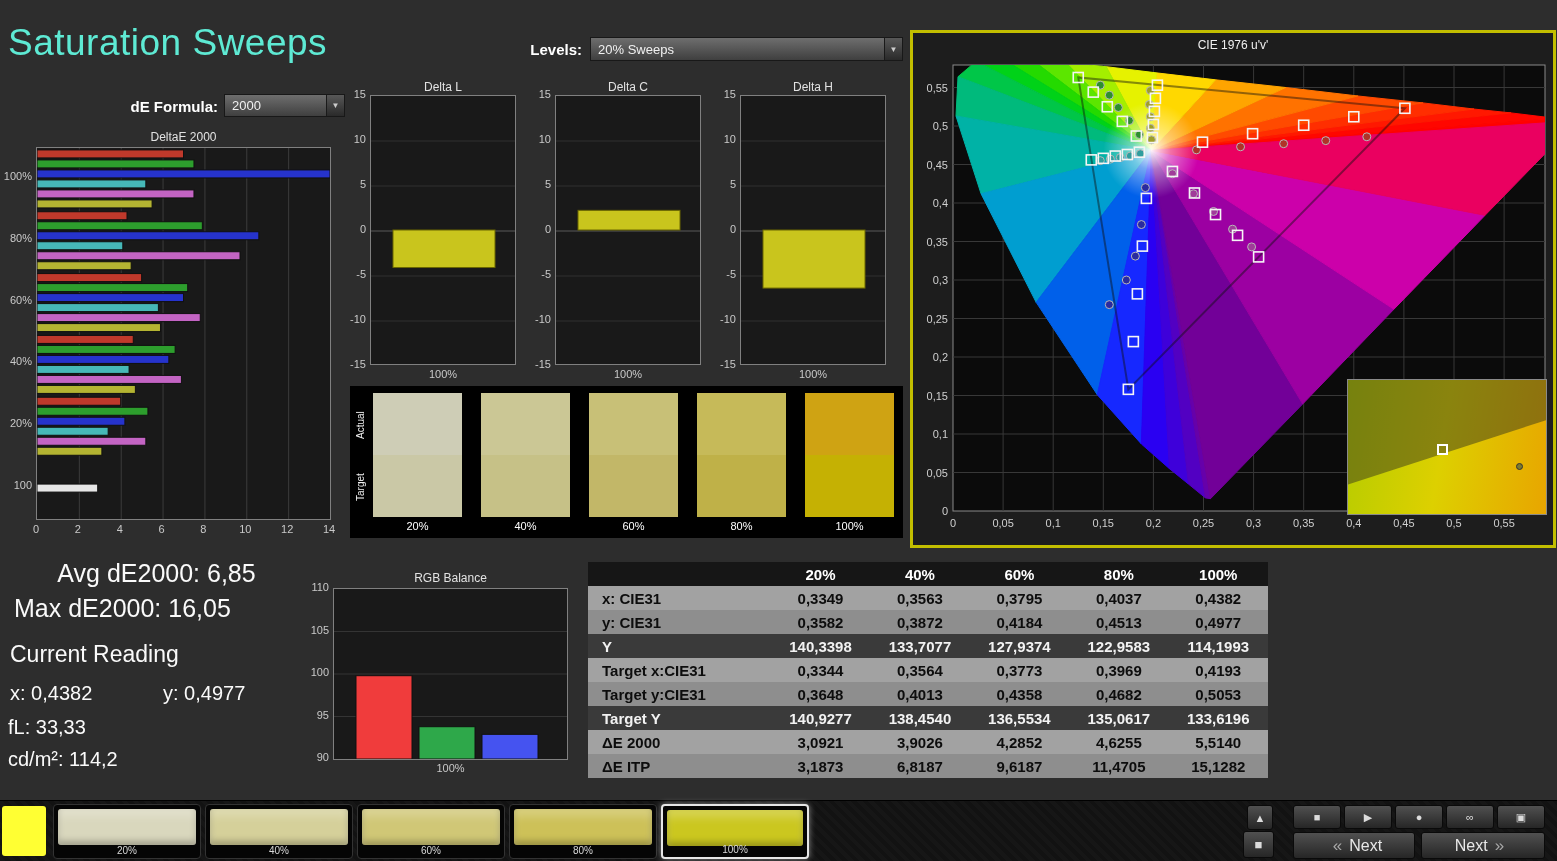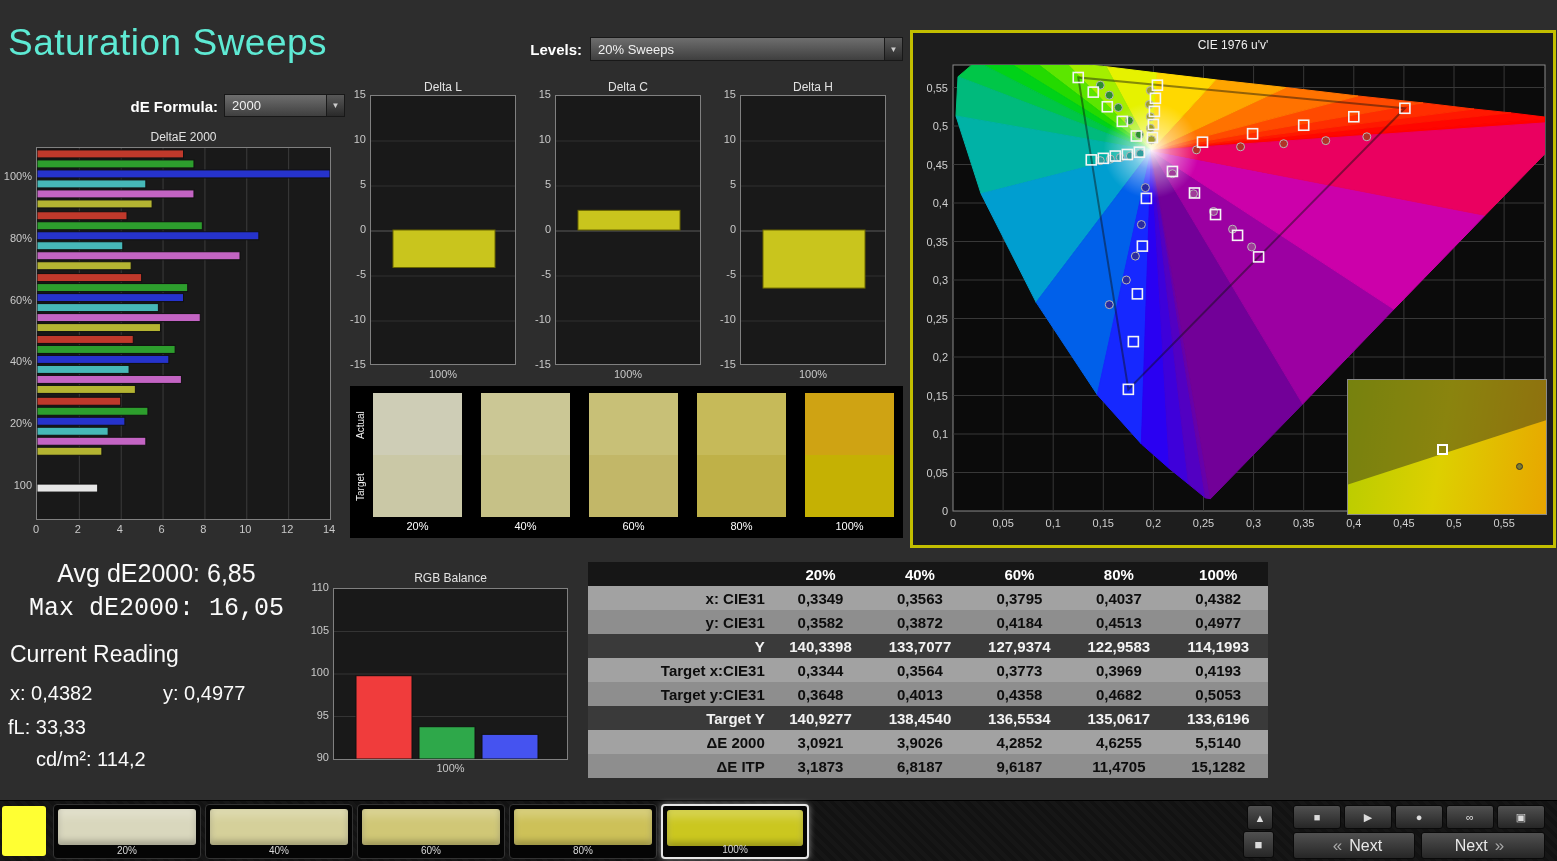--- a/index.html
+++ b/index.html
@@ -47,36 +47,36 @@
   #cie-svg text { fill:#cfcfcf; font-size:11px; font-family:"Liberation Sans",sans-serif; }
   #cie-inset { position:absolute; right:6px; bottom:30px; width:200px; height:136px; border:1px solid #8a8a8a;
                background:linear-gradient(100deg,#b5cc00 0%,#ddd000 48%,#e8a500 100%); overflow:hidden; }
   .inset-dark { position:absolute; inset:0; background:rgba(55,55,28,.5);
                 clip-path:polygon(0 0,100% 0,100% 30%,0 78%); }
   .inset-square { position:absolute; left:45%; top:48%; width:11px; height:11px; border:2px solid #fff; }
   .inset-dot { position:absolute; left:85%; top:62%; width:7px; height:7px; border-radius:50%;
                background:#7a7a30; border:1px solid #333; }
 
   #stat-avg { position:absolute; left:14px; top:559px; width:285px; text-align:center; font-size:25px; color:#fafafa; }
-  #stat-max { position:absolute; left:14px; top:594px; width:285px; text-align:center; font-size:25px; color:#fafafa;font-family:Liberation Mono, monospace; }
+  #stat-max { position:absolute; left:14px; top:594px; width:285px; text-align:left; font-size:25px; color:#fafafa; }
   #reading-heading { position:absolute; left:10px; top:641px; font-size:23px; color:#fafafa; }
   #reading-x { position:absolute; left:10px; top:682px; font-size:20px; color:#fafafa; }
   #reading-y { position:absolute; left:163px; top:682px; font-size:20px; color:#fafafa; }
   #reading-fl { position:absolute; left:8px; top:716px; font-size:20px; color:#fafafa; }
-  #reading-cd { position:absolute; left:8px; top:748px; font-size:20px; color:#fafafa;margin-left:28px; }
+  #reading-cd { position:absolute; left:8px; top:748px; font-size:20px; color:#fafafa; }
 
   #rgb-title { left:333px; top:571px; width:235px; }
   #rgb-plot { left:333px; top:588px; width:235px; height:172px; }
   #rgb-xlabel { left:333px; top:762px; width:235px; text-align:center; }
 
   #data-table { position:absolute; left:588px; top:562px; width:680px; border-collapse:collapse;
                 table-layout:fixed; font-size:15px; }
   #data-table th, #data-table td { height:24px; padding:0 6px; text-align:center; font-weight:bold;
                 border:0; overflow:hidden; white-space:nowrap; }
-  #data-table td.lab { text-align:right; padding-left:22px; }
+  #data-table td.lab { text-align:left; padding-left:14px; }
   #data-table thead th { background:#161616; color:#fff; }
   tr.r0 td { background:#a2a2a2; color:#0d0d0d; }
   tr.r1 td { background:#8e8e8e; color:#0d0d0d; }
   tr.r2 td { background:#3a3a3a; color:#f2f2f2; }
 
   #bottom-bar { position:absolute; left:0; top:800px; width:1557px; height:61px; border-top:1px solid #000;
     background:repeating-linear-gradient(45deg,#161616 0 4px,#121212 4px 8px); }
   #patch-chip { position:absolute; left:2px; top:5px; width:44px; height:50px; border-radius:3px; }
   .level-btn { position:absolute; top:3px; width:148px; height:55px; background:#050505; border:1px solid #333;
                border-radius:4px; cursor:pointer; }

